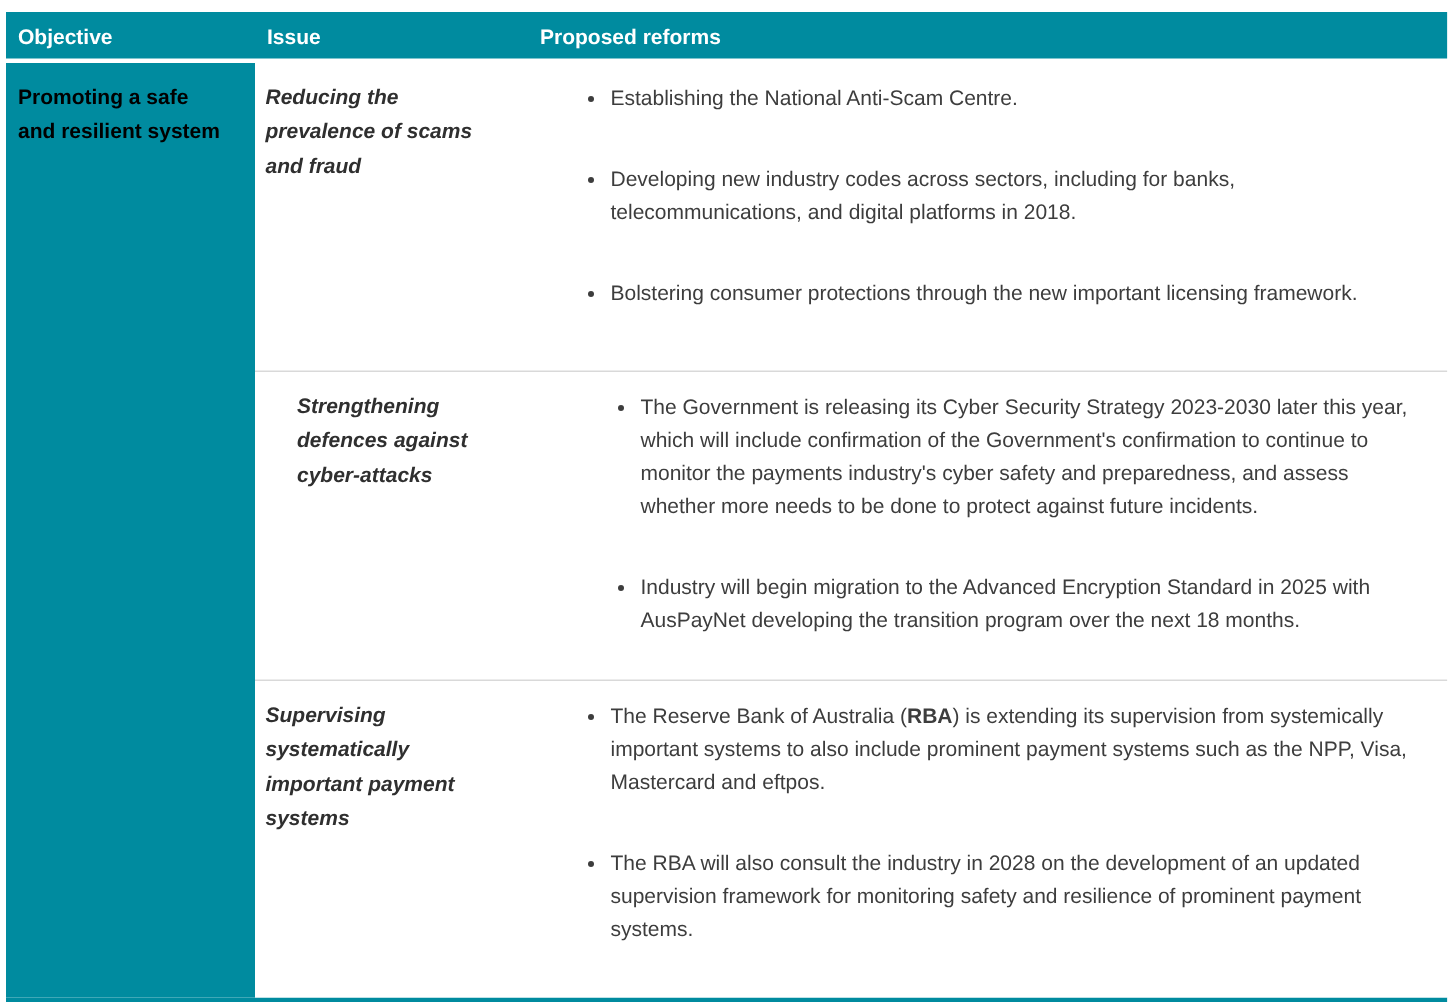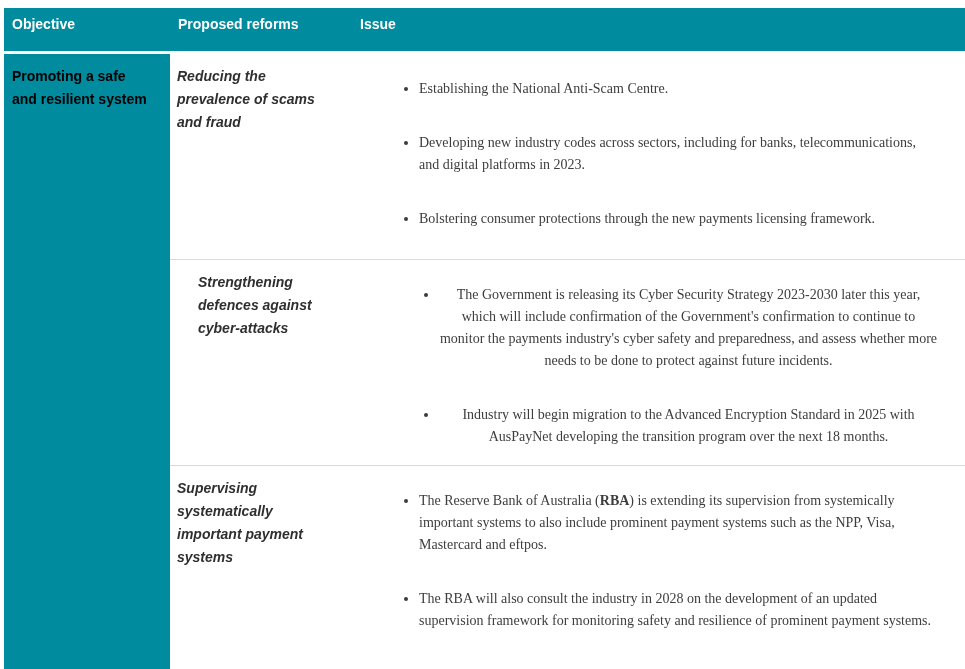--- a/index.html
+++ b/index.html
@@ -24,21 +24,21 @@
     position: absolute;
     left: 4px;
     top: 8px;
     width: 961px;
     border-bottom: 3px solid var(--teal);
   }
   .thead {
     display: grid;
     grid-template-columns: 166px 182px 1fr;
     background: var(--teal);
-    height: 43px;
+    height: 31px;
     margin-bottom: 3px;
   }
   .th {
     color: #ffffff;
     font-size: 14px;
     line-height: 20px;
     font-weight: bold;
     padding: 6px 8px 0 8px;
   }
   .tbody {
@@ -71,54 +71,53 @@
     color: var(--body-text);
     font-size: 14px;
     line-height: 22px;
     padding: 12px 15px 0 8px;
   }
   .row-0 { min-height: 205px; }
   .row-1 { min-height: 206px; padding-left: 28px; }
   .row-2 { min-height: 212px; }
   .bordered { border-top: 1px solid var(--separator); }
   .reforms-cell ul {
-    margin: 12px;
+    margin: 0;
     padding-left: 47px;
     list-style: disc outside;
-    font-family: Liberation Serif, serif;
   }
   .reforms-cell li {
     margin-bottom: 32px;
   }
   .reforms-cell li:last-child { margin-bottom: 0; }
   .reforms-cell b { font-weight: bold; color: var(--body-text); }
 </style>
 </head>
 <body>
 
 <div class="page">
   <div class="reform-table">
     <div class="thead">
       <div class="th">Objective</div>
+      <div class="th">Issue</div>
       <div class="th">Proposed reforms</div>
-      <div class="th">Issue</div>
     </div>
     <div class="tbody" id="tbody">
       <div class="objective-cell">Promoting a safe and resilient system</div>
 
     <div class="issue-cell row-0" style="grid-row: 1;">Reducing the prevalence of scams and fraud</div>
         <div class="reforms-cell row-0" style="grid-row: 1;">
           <ul>
             <li>Establishing the National Anti-Scam Centre.</li>
-            <li>Developing new industry codes across sectors, including for banks, telecommunications, and digital platforms in 2023.</li>
-            <li>Bolstering consumer protections through the new payments licensing framework.</li>
+            <li>Developing new industry codes across sectors, including for banks, telecommunications, and digital platforms in 2018.</li>
+            <li>Bolstering consumer protections through the new important licensing framework.</li>
           </ul>
         </div>
         <div class="issue-cell row-1 bordered" style="grid-row: 2;">Strengthening defences against cyber-attacks</div>
-        <div class="reforms-cell row-1 bordered" style="grid-row: 2; text-align: center;">
+        <div class="reforms-cell row-1 bordered" style="grid-row: 2;">
           <ul>
             <li>The Government is releasing its Cyber Security Strategy 2023-2030 later this year, which will include confirmation of the Government's confirmation to continue to monitor the payments industry's cyber safety and preparedness, and assess whether more needs to be done to protect against future incidents.</li>
             <li>Industry will begin migration to the Advanced Encryption Standard in 2025 with AusPayNet developing the transition program over the next 18 months.</li>
           </ul>
         </div>
         <div class="issue-cell row-2 bordered" style="grid-row: 3;">Supervising systematically important payment systems</div>
         <div class="reforms-cell row-2 bordered" style="grid-row: 3;">
           <ul>
             <li><span>The Reserve Bank of Australia (</span><b>RBA</b><span>) is extending its supervision from systemically important systems to also include prominent payment systems such as the NPP, Visa, Mastercard and eftpos.</span></li>
             <li>The RBA will also consult the industry in 2028 on the development of an updated supervision framework for monitoring safety and resilience of prominent payment systems.</li>

